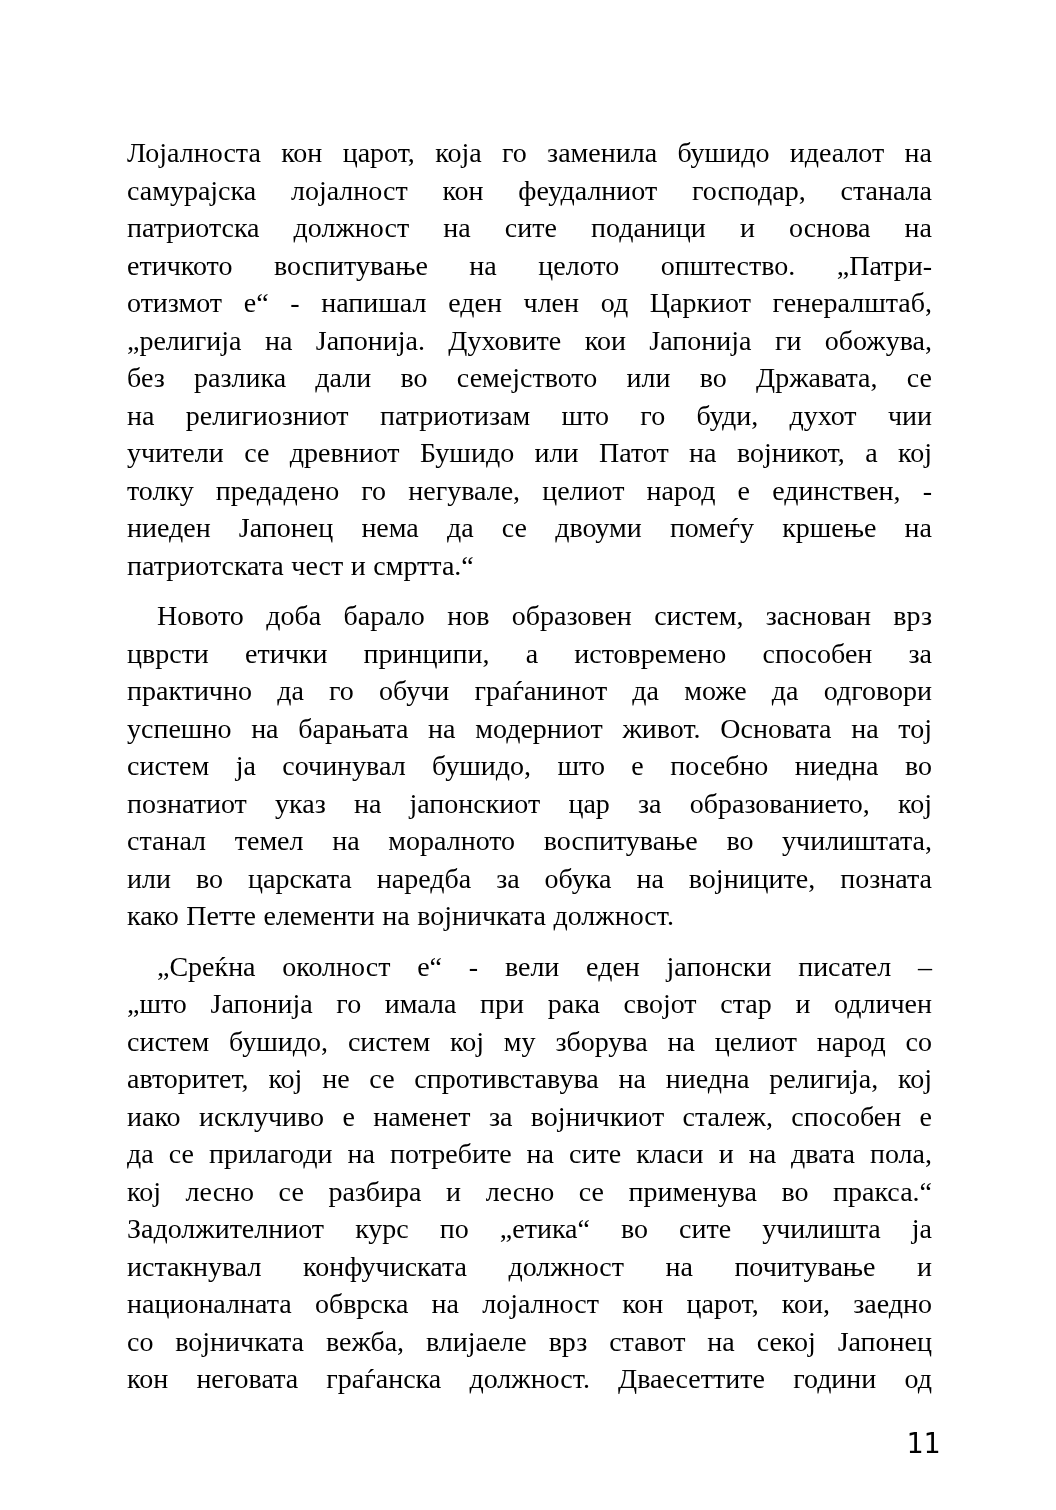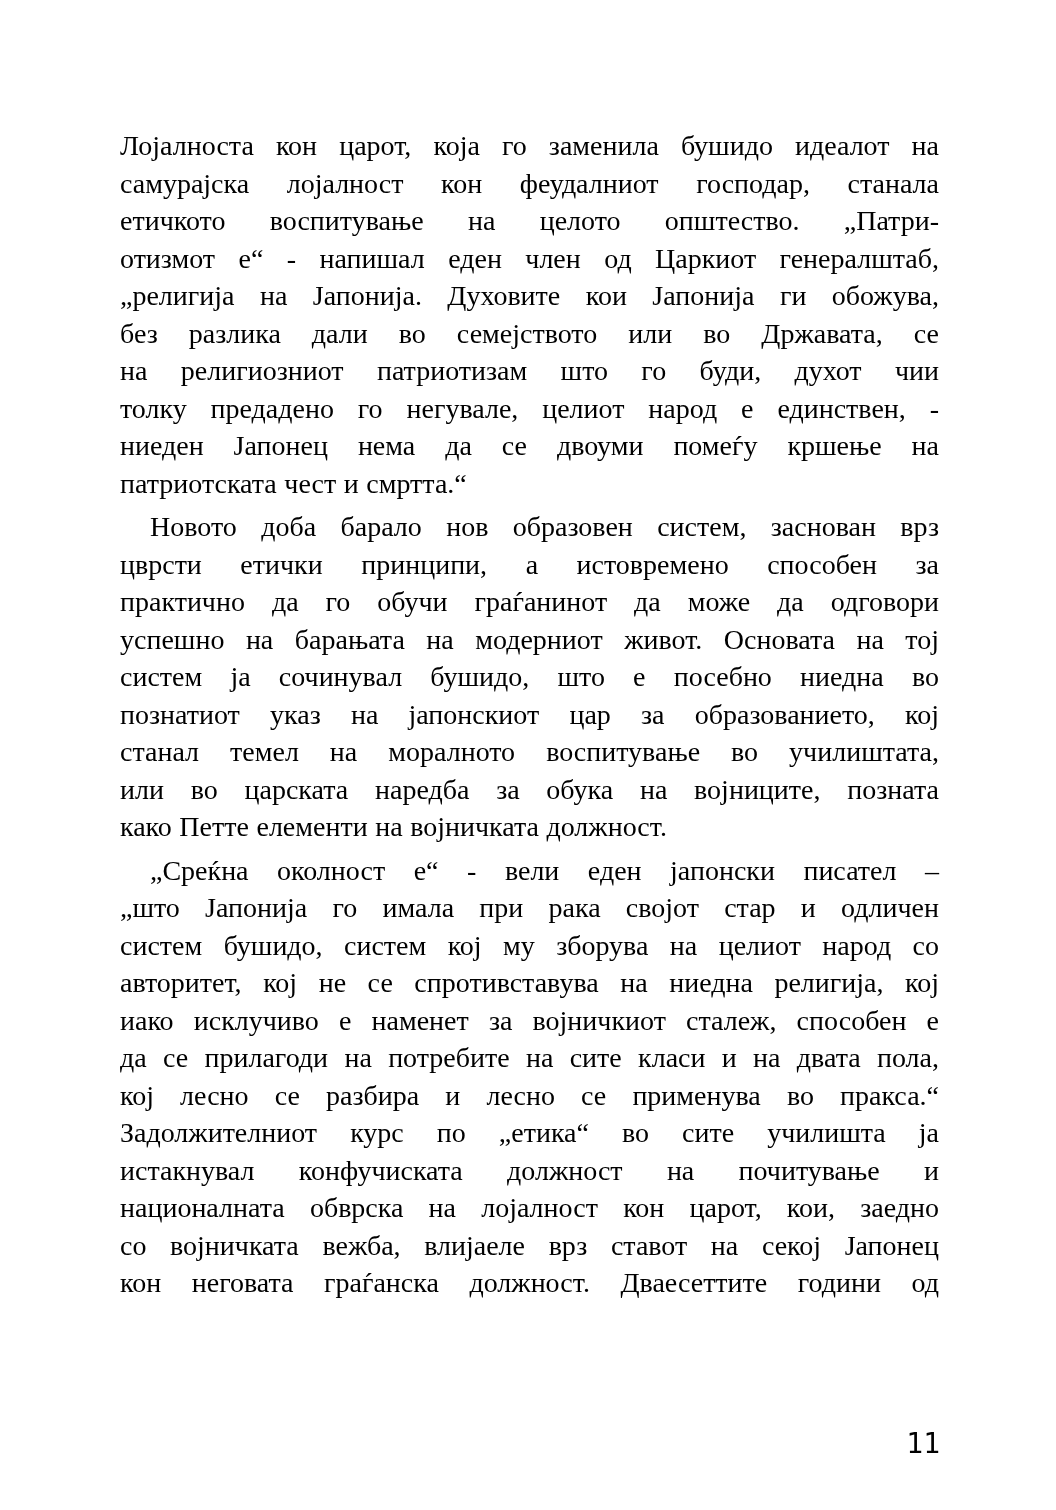--- a/index.html
+++ b/index.html
@@ -21,21 +21,21 @@
     left: 114px;
     top: 121px;
     width: 831px;
     color: #000000;
     font-family: "Liberation Serif", serif;
     font-size: 28px;
     line-height: 37.5px;
     font-weight: 400;
   }
   .paragraph {
-    margin: 6px;
+    margin: 13px;
     padding: 0;
   }
   .line {
     text-align: justify;
     text-align-last: justify;
     word-spacing: 0.02em;
   }
   .line.no-justify {
     text-align: center;
     text-align-last: left;
@@ -54,25 +54,27 @@
   }
 </style>
 </head>
 <body>
 
 <div class="page">
   <div class="text-block" id="text-block">
       <div class="paragraph">
         <div class="line">Лојалноста кон царот, која го заменила бушидо идеалот на</div>
         <div class="line">самурајска лојалност кон феудалниот господар, станала</div>
+        <div class="line">патриотска должност на сите поданици и основа на</div>
         <div class="line">етичкото воспитување на целото општество. „Патри-</div>
         <div class="line">отизмот е“ - напишал еден член од Царкиот генералштаб,</div>
         <div class="line">„религија на Јапонија. Духовите кои Јапонија ги обожува,</div>
         <div class="line">без разлика дали во семејството или во Државата, се</div>
         <div class="line">на религиозниот патриотизам што го буди, духот чии</div>
+        <div class="line">учители се древниот Бушидо или Патот на војникот, а кој</div>
         <div class="line">толку предадено го негувале, целиот народ е единствен, -</div>
         <div class="line">ниеден Јапонец нема да се двоуми помеѓу кршење на</div>
         <div class="line no-justify">патриотската чест и смртта.“</div>
       </div>
       <div class="paragraph">
         <div class="line indent">Новото доба барало нов образовен систем, заснован врз</div>
         <div class="line">цврсти етички принципи, а истовремено способен за</div>
         <div class="line">практично да го обучи граѓанинот да може да одговори</div>
         <div class="line">успешно на барањата на модерниот живот. Основата на тој</div>
         <div class="line">систем ја сочинувал бушидо, што е посебно ниедна во</div>

